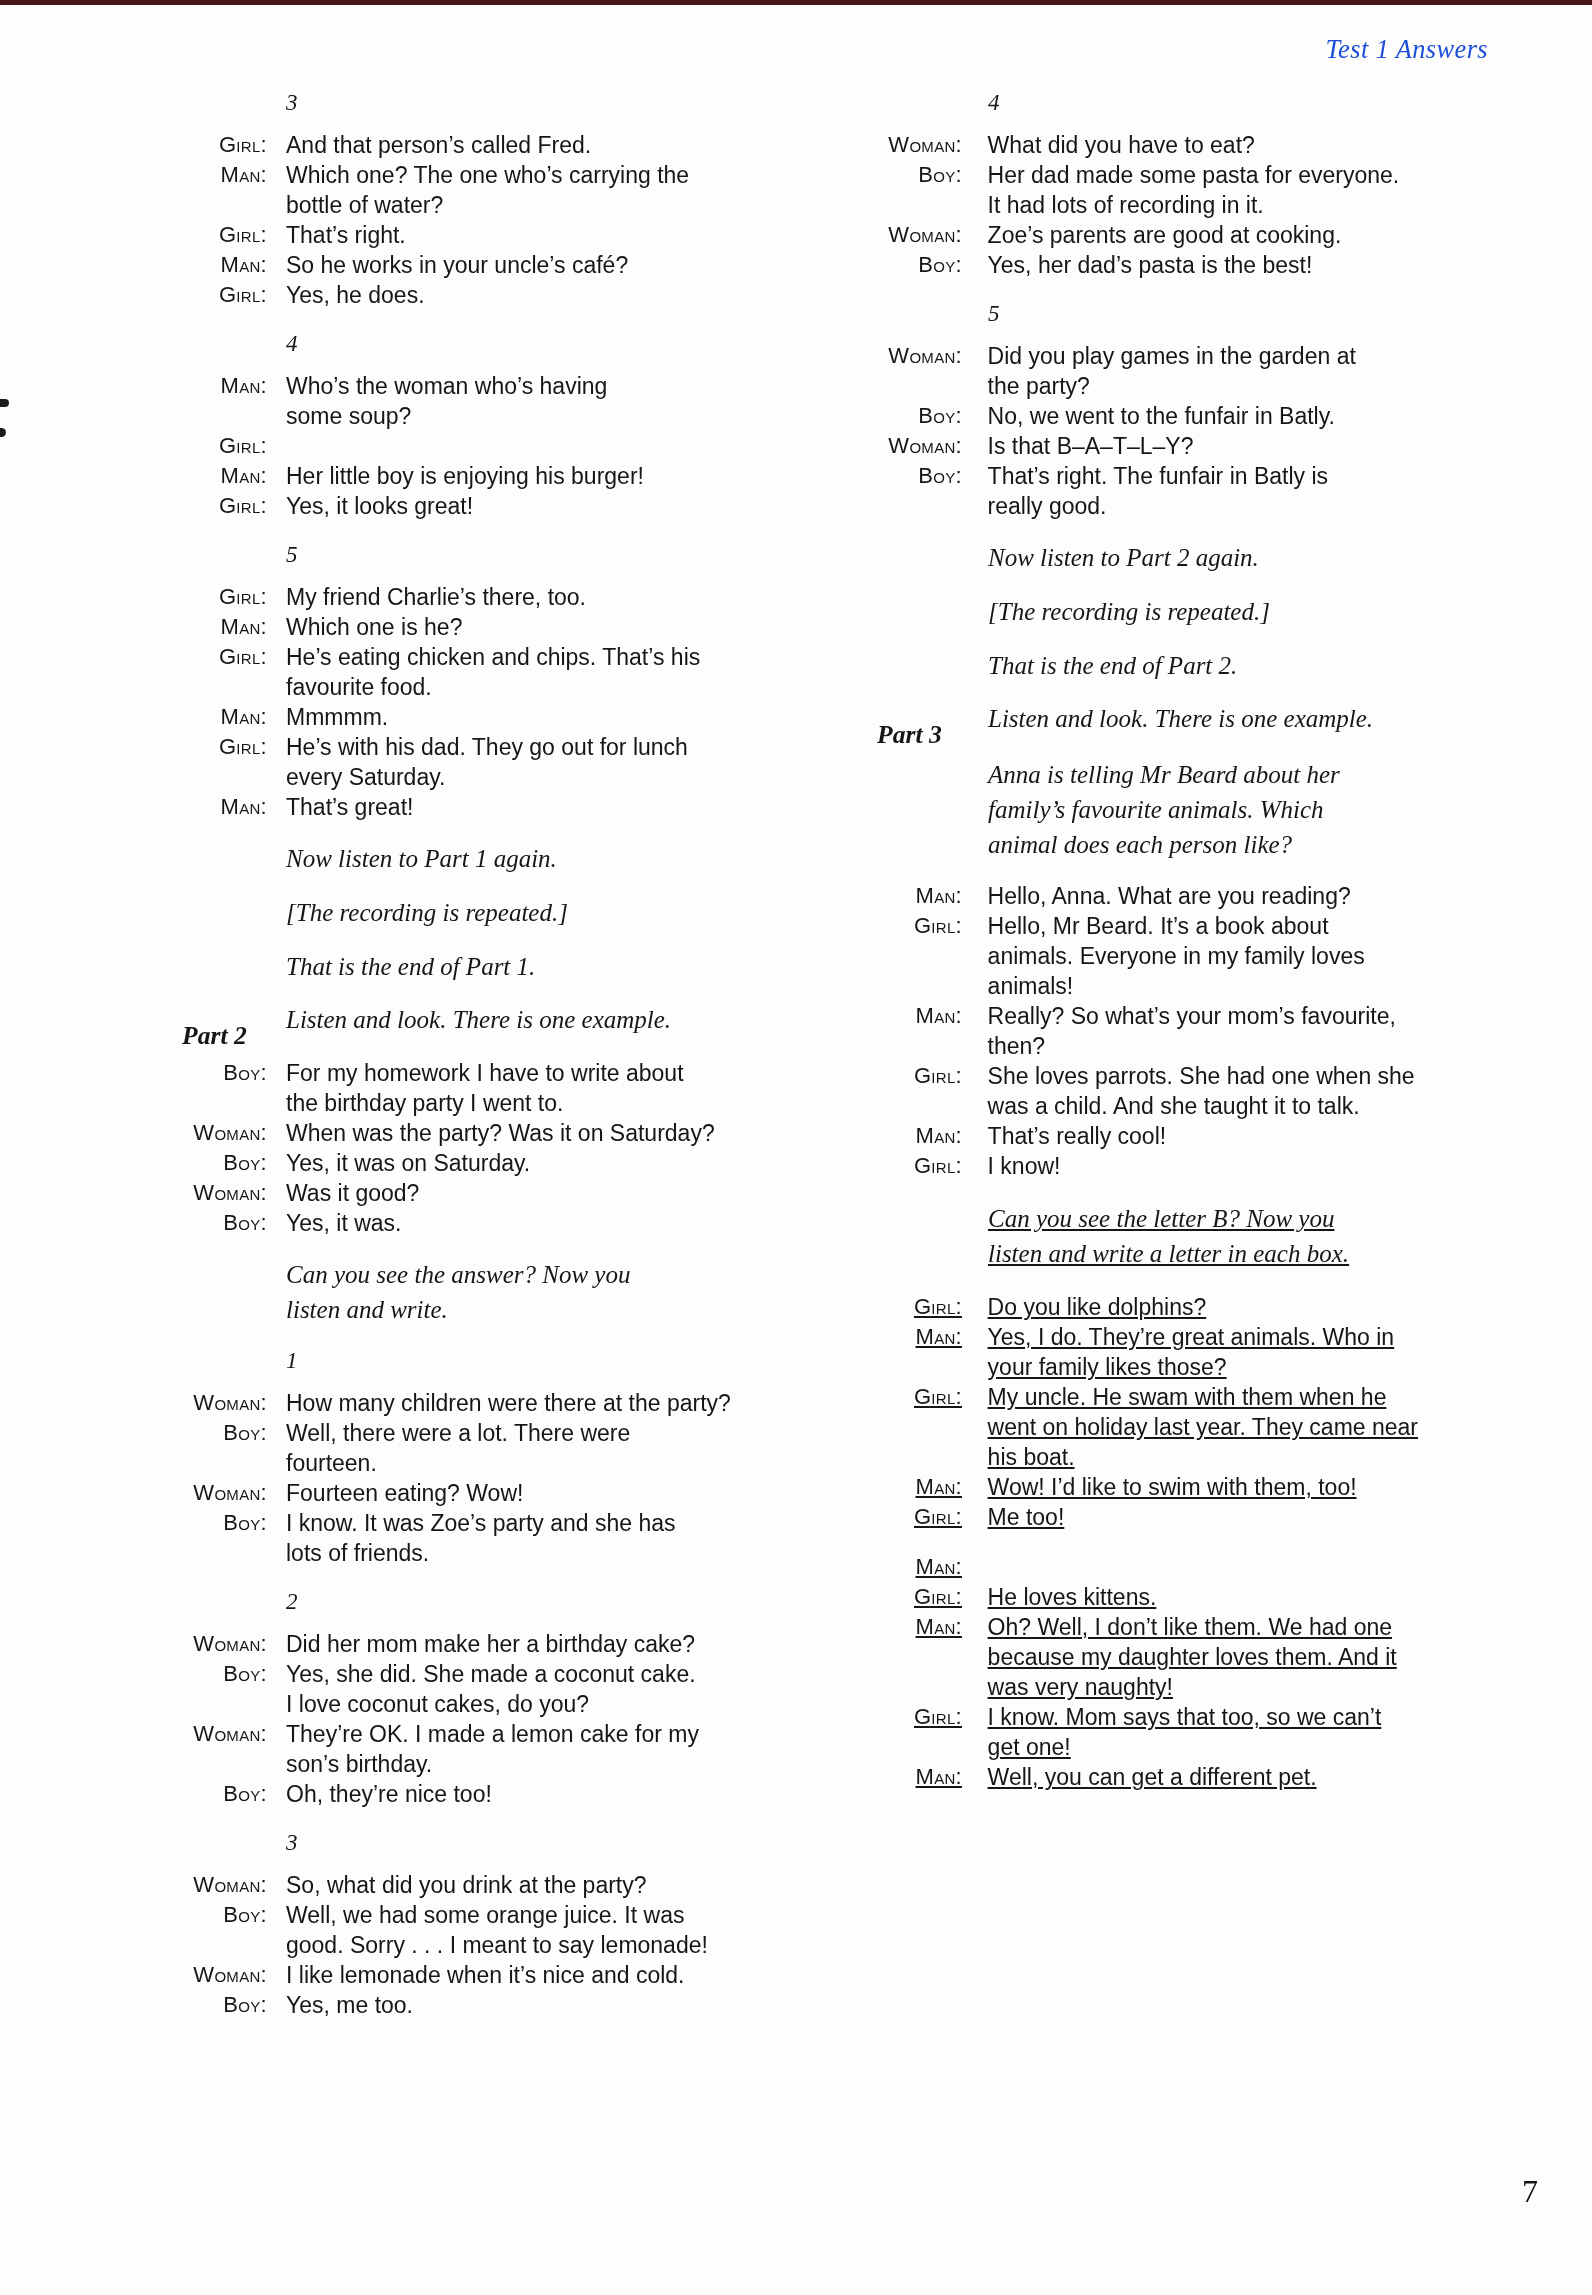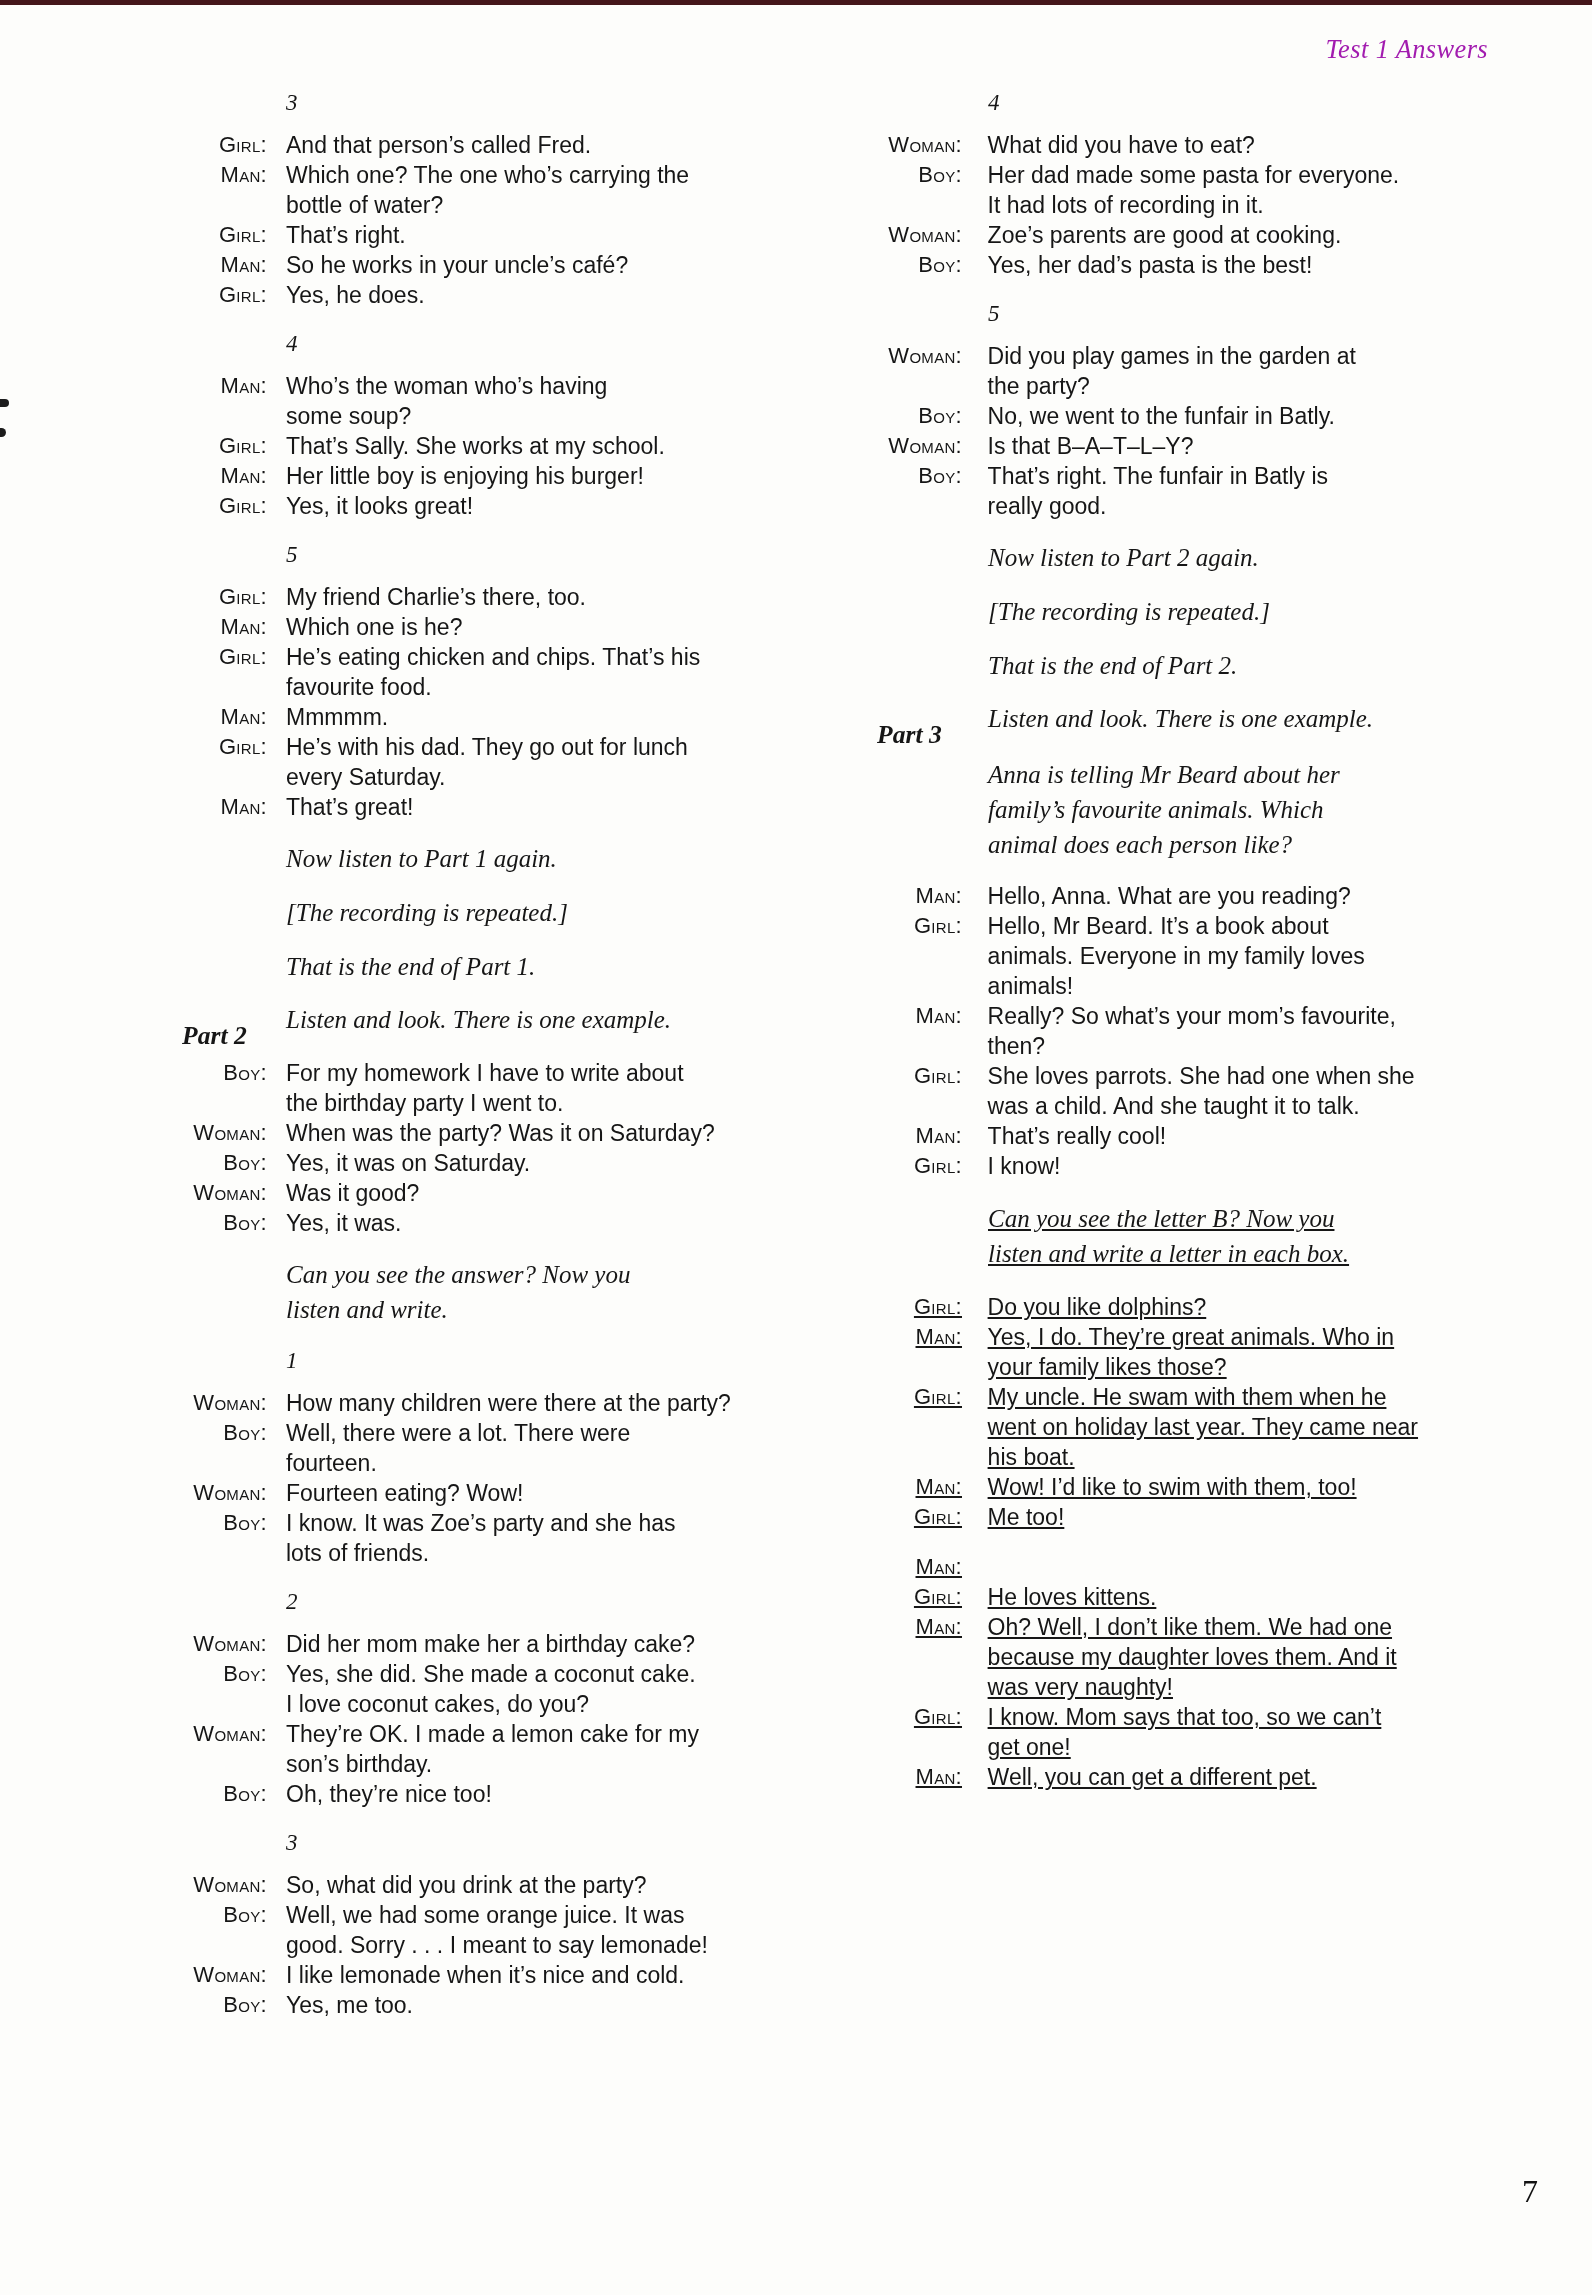--- a/index.html
+++ b/index.html
@@ -17,21 +17,21 @@
 
   
   .scan-top { position: absolute; top: 0; left: 0; width: 1593px; height: 5.1px; background: #45161a; }
   .scan-mark { position: absolute; left: 0; background: #1c1c1c; }
   .m1 { top: 399px; width: 8.5px; height: 7.7px; border-radius: 0 4.3px 4.3px 0; }
   .m2 { top: 428px; width: 6px; height: 9.4px; border-radius: 0 5.1px 5.1px 0; }
 
   .page-header {
     position: absolute; top: 34px; right: 105px;
     font-family: "Liberation Serif", serif; font-style: italic;
-    font-size: 26.4px; letter-spacing: 0.4px; color: #a21caf;
+    font-size: 26.4px; letter-spacing: 0.4px; color: #1d4ed8;
   }
 
   .column { position: absolute; top: 85px; }
   .col-left  { left: 182px; width: 640px; }
   .col-right { left: 877px; width: 682px; }
 
   .num {
     font-family: "Liberation Serif", serif; font-style: italic;
     font-size: 23px; line-height: 30px;
     margin: 10.2px 0 12px 0;
@@ -117,21 +117,20 @@
       </div>
       <div class="num">4</div>
       <div class="dialogue">
         <div class="dline">
           <div class="speaker">Man:</div>
           <div class="dtext">Who’s the woman who’s having
 some soup?</div>
         </div>
         <div class="dline">
           <div class="speaker">Girl:</div>
-          <div class="dtext">That’s Sally. She works at my school.</div>
         </div>
         <div class="dline">
           <div class="speaker">Man:</div>
           <div class="dtext">Her little boy is enjoying his burger!</div>
         </div>
         <div class="dline">
           <div class="speaker">Girl:</div>
           <div class="dtext">Yes, it looks great!</div>
         </div>
       </div>

